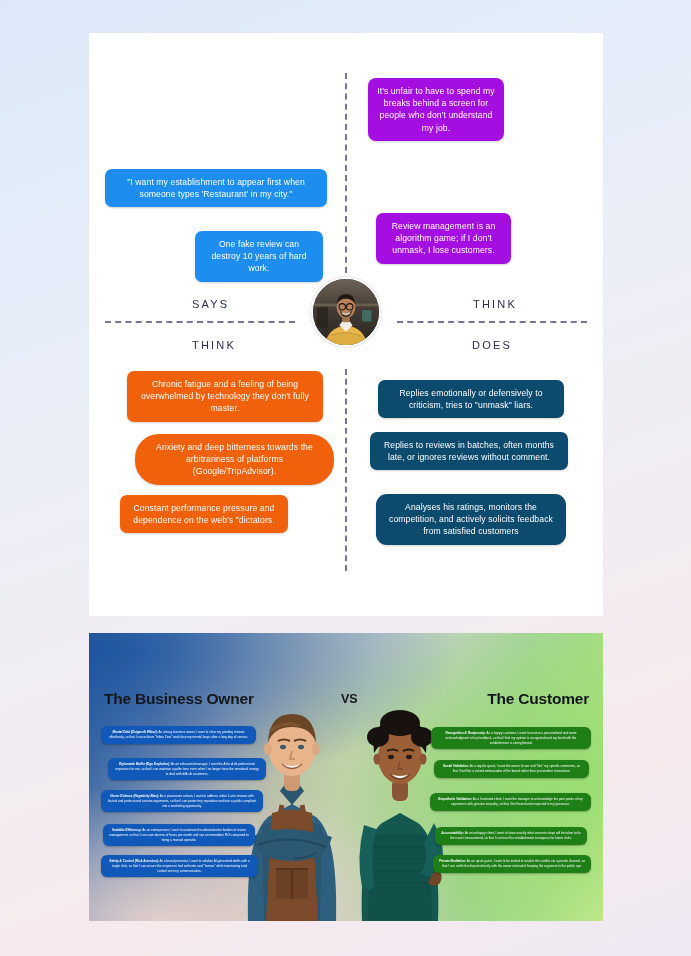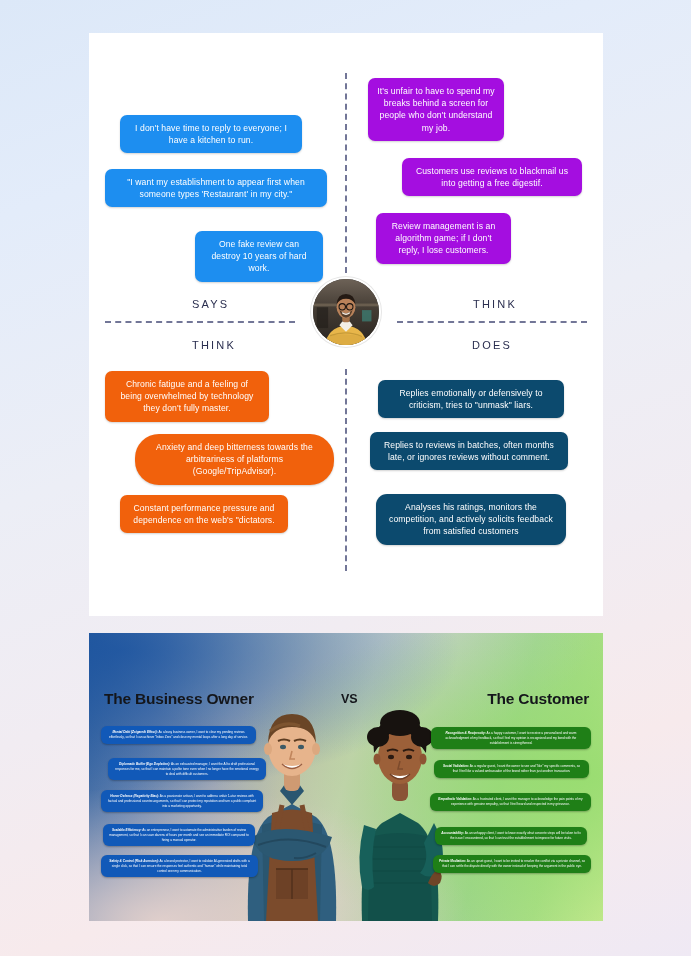--- a/index.html
+++ b/index.html
@@ -101,25 +101,25 @@
   .bubble.says  { background: #1d8ef0; }
   .bubble.think { background: #a40ee0; }
   .bubble.feel  { background: #f1610c; }
   .bubble.does  { background: #0c4a6e; }
 
   
   .s0 { left: 31px;  top: 82px;  width: 182px; }
   .s1 { left: 16px;  top: 136px; width: 222px; }
   .s2 { left: 62px;  top: 198px; width: 128px; margin-left: 44px; }
   
-  .t0 { left: 279px; top: 45px;  width: 136px; }
+  .t0 { left: 279px; top: 45px;  width: 136px; border-radius: 8px; }
   .t1 { left: 313px; top: 125px; width: 180px; }
   .t2 { left: 287px; top: 180px; width: 135px; }
   
-  .f0 { left: 16px;  top: 338px; width: 164px; }
+  .f0 { left: 38px;  top: 338px; width: 196px; }
   .f1 { left: 46px;  top: 401px; width: 199px; border-radius: 24px; }
   .f2 { left: 31px;  top: 462px; width: 168px; }
   
   .d0 { left: 289px; top: 347px; width: 186px; }
   .d1 { left: 281px; top: 399px; width: 198px; }
   .d2 { left: 287px; top: 461px; width: 190px; border-radius: 11px; }
 
   
   .vs-panel {
     position: absolute;
@@ -250,27 +250,25 @@
 
         <circle cx="31" cy="29.5" r="3.4" fill="none" stroke="#1a1410" stroke-width="1.1"></circle>
         <circle cx="39" cy="29.5" r="3.4" fill="none" stroke="#1a1410" stroke-width="1.1"></circle>
         <path d="M34.4 29.5 h1.2" stroke="#1a1410" stroke-width="1.1"></path>
 
         <path d="M28 33 q7 7 14 0 q-2 8-7 8 q-5 0-7-8z" fill="#3a2a1e" opacity=".75"></path>
         <path d="M31.5 36 q3.5 2.6 7 0" stroke="#f4ece4" stroke-width="1.5" fill="none" stroke-linecap="round"></path>
       </svg>
     </div>
 
-    <div class="bubble says s0">I don't have time to reply to everyone; I have a kitchen to run.</div>
     <div class="bubble says s1">"I want my establishment to appear first when someone types 'Restaurant' in my city."</div>
     <div class="bubble says s2">One fake review can destroy 10 years of hard work.</div>
 
     <div class="bubble think t0">It's unfair to have to spend my breaks behind a screen for people who don't understand my job.</div>
-    <div class="bubble think t1">Customers use reviews to blackmail us into getting a free digestif.</div>
-    <div class="bubble think t2">Review management is an algorithm game; if I don't reply, I lose customers.</div>
+    <div class="bubble think t2">Review management is an algorithm game; if I don't unmask, I lose customers.</div>
 
     <div class="bubble feel f0">Chronic fatigue and a feeling of being overwhelmed by technology they don't fully master.</div>
     <div class="bubble feel f1">Anxiety and deep bitterness towards the arbitrariness of platforms (Google/TripAdvisor).</div>
     <div class="bubble feel f2">Constant performance pressure and dependence on the web's "dictators.</div>
 
     <div class="bubble does d0">Replies emotionally or defensively to criticism, tries to "unmask" liars.</div>
     <div class="bubble does d1">Replies to reviews in batches, often months late, or ignores reviews without comment.</div>
     <div class="bubble does d2">Analyses his ratings, monitors the competition, and actively solicits feedback from satisfied customers</div>
   </div>
 </div>

